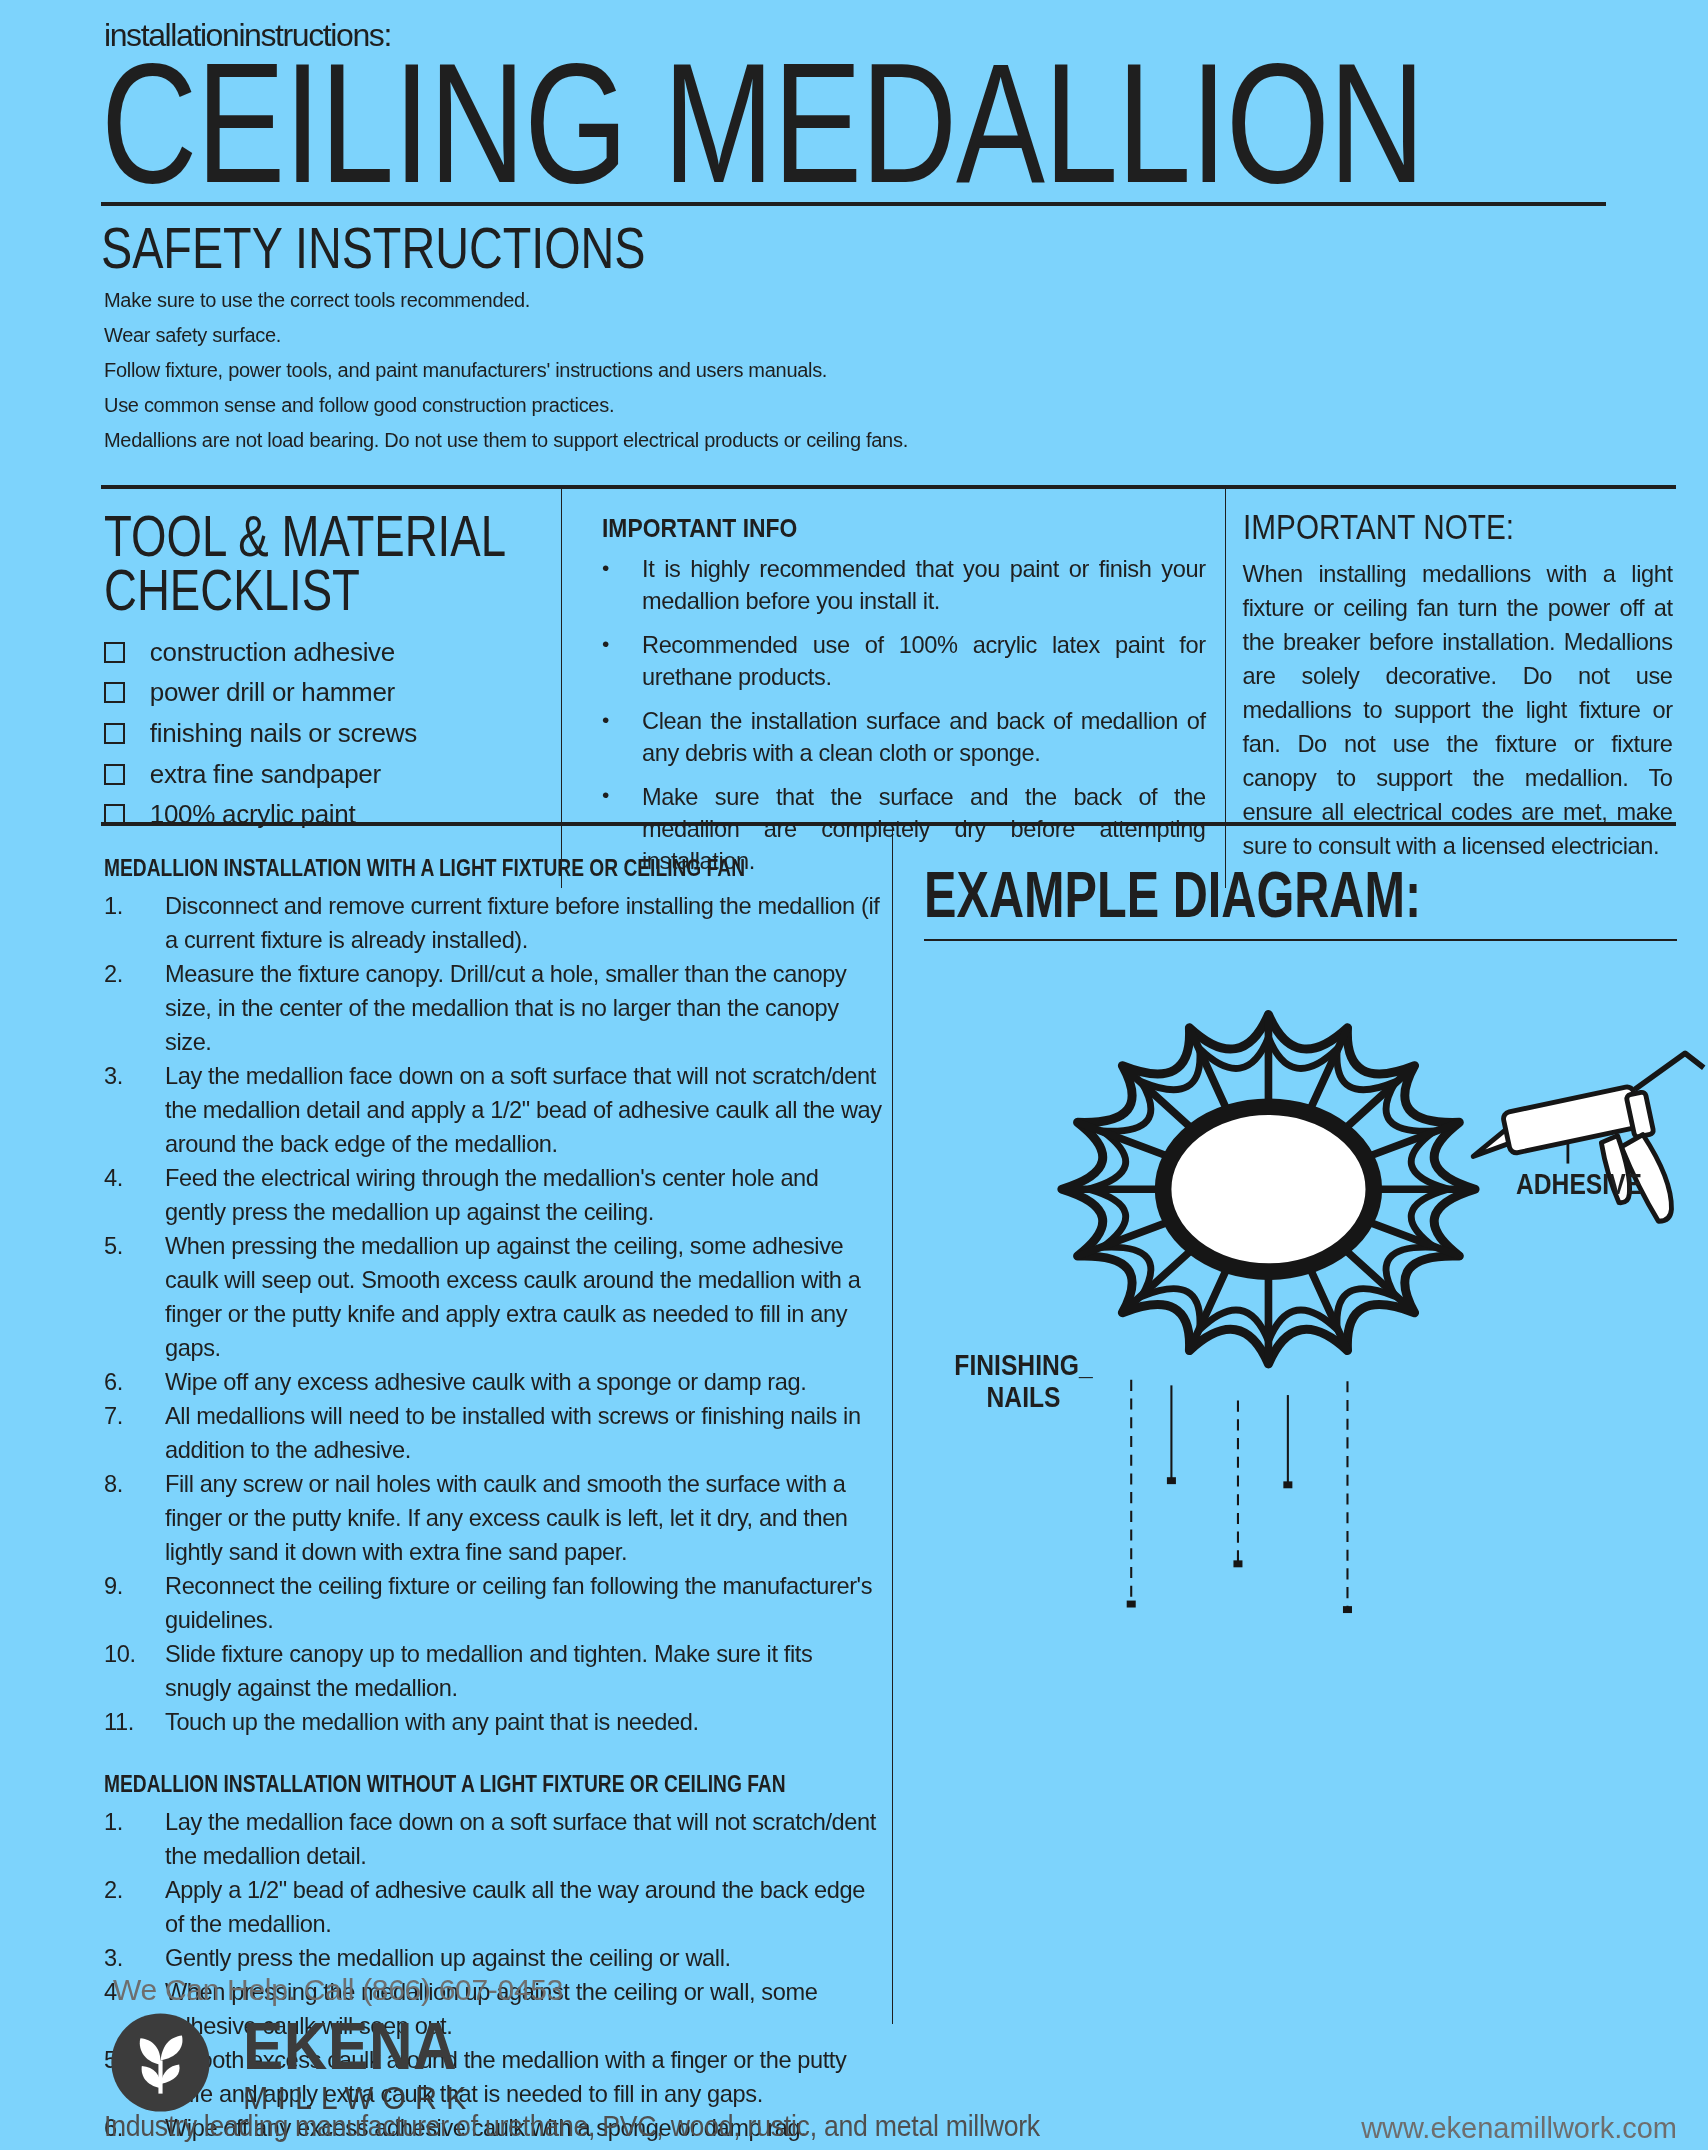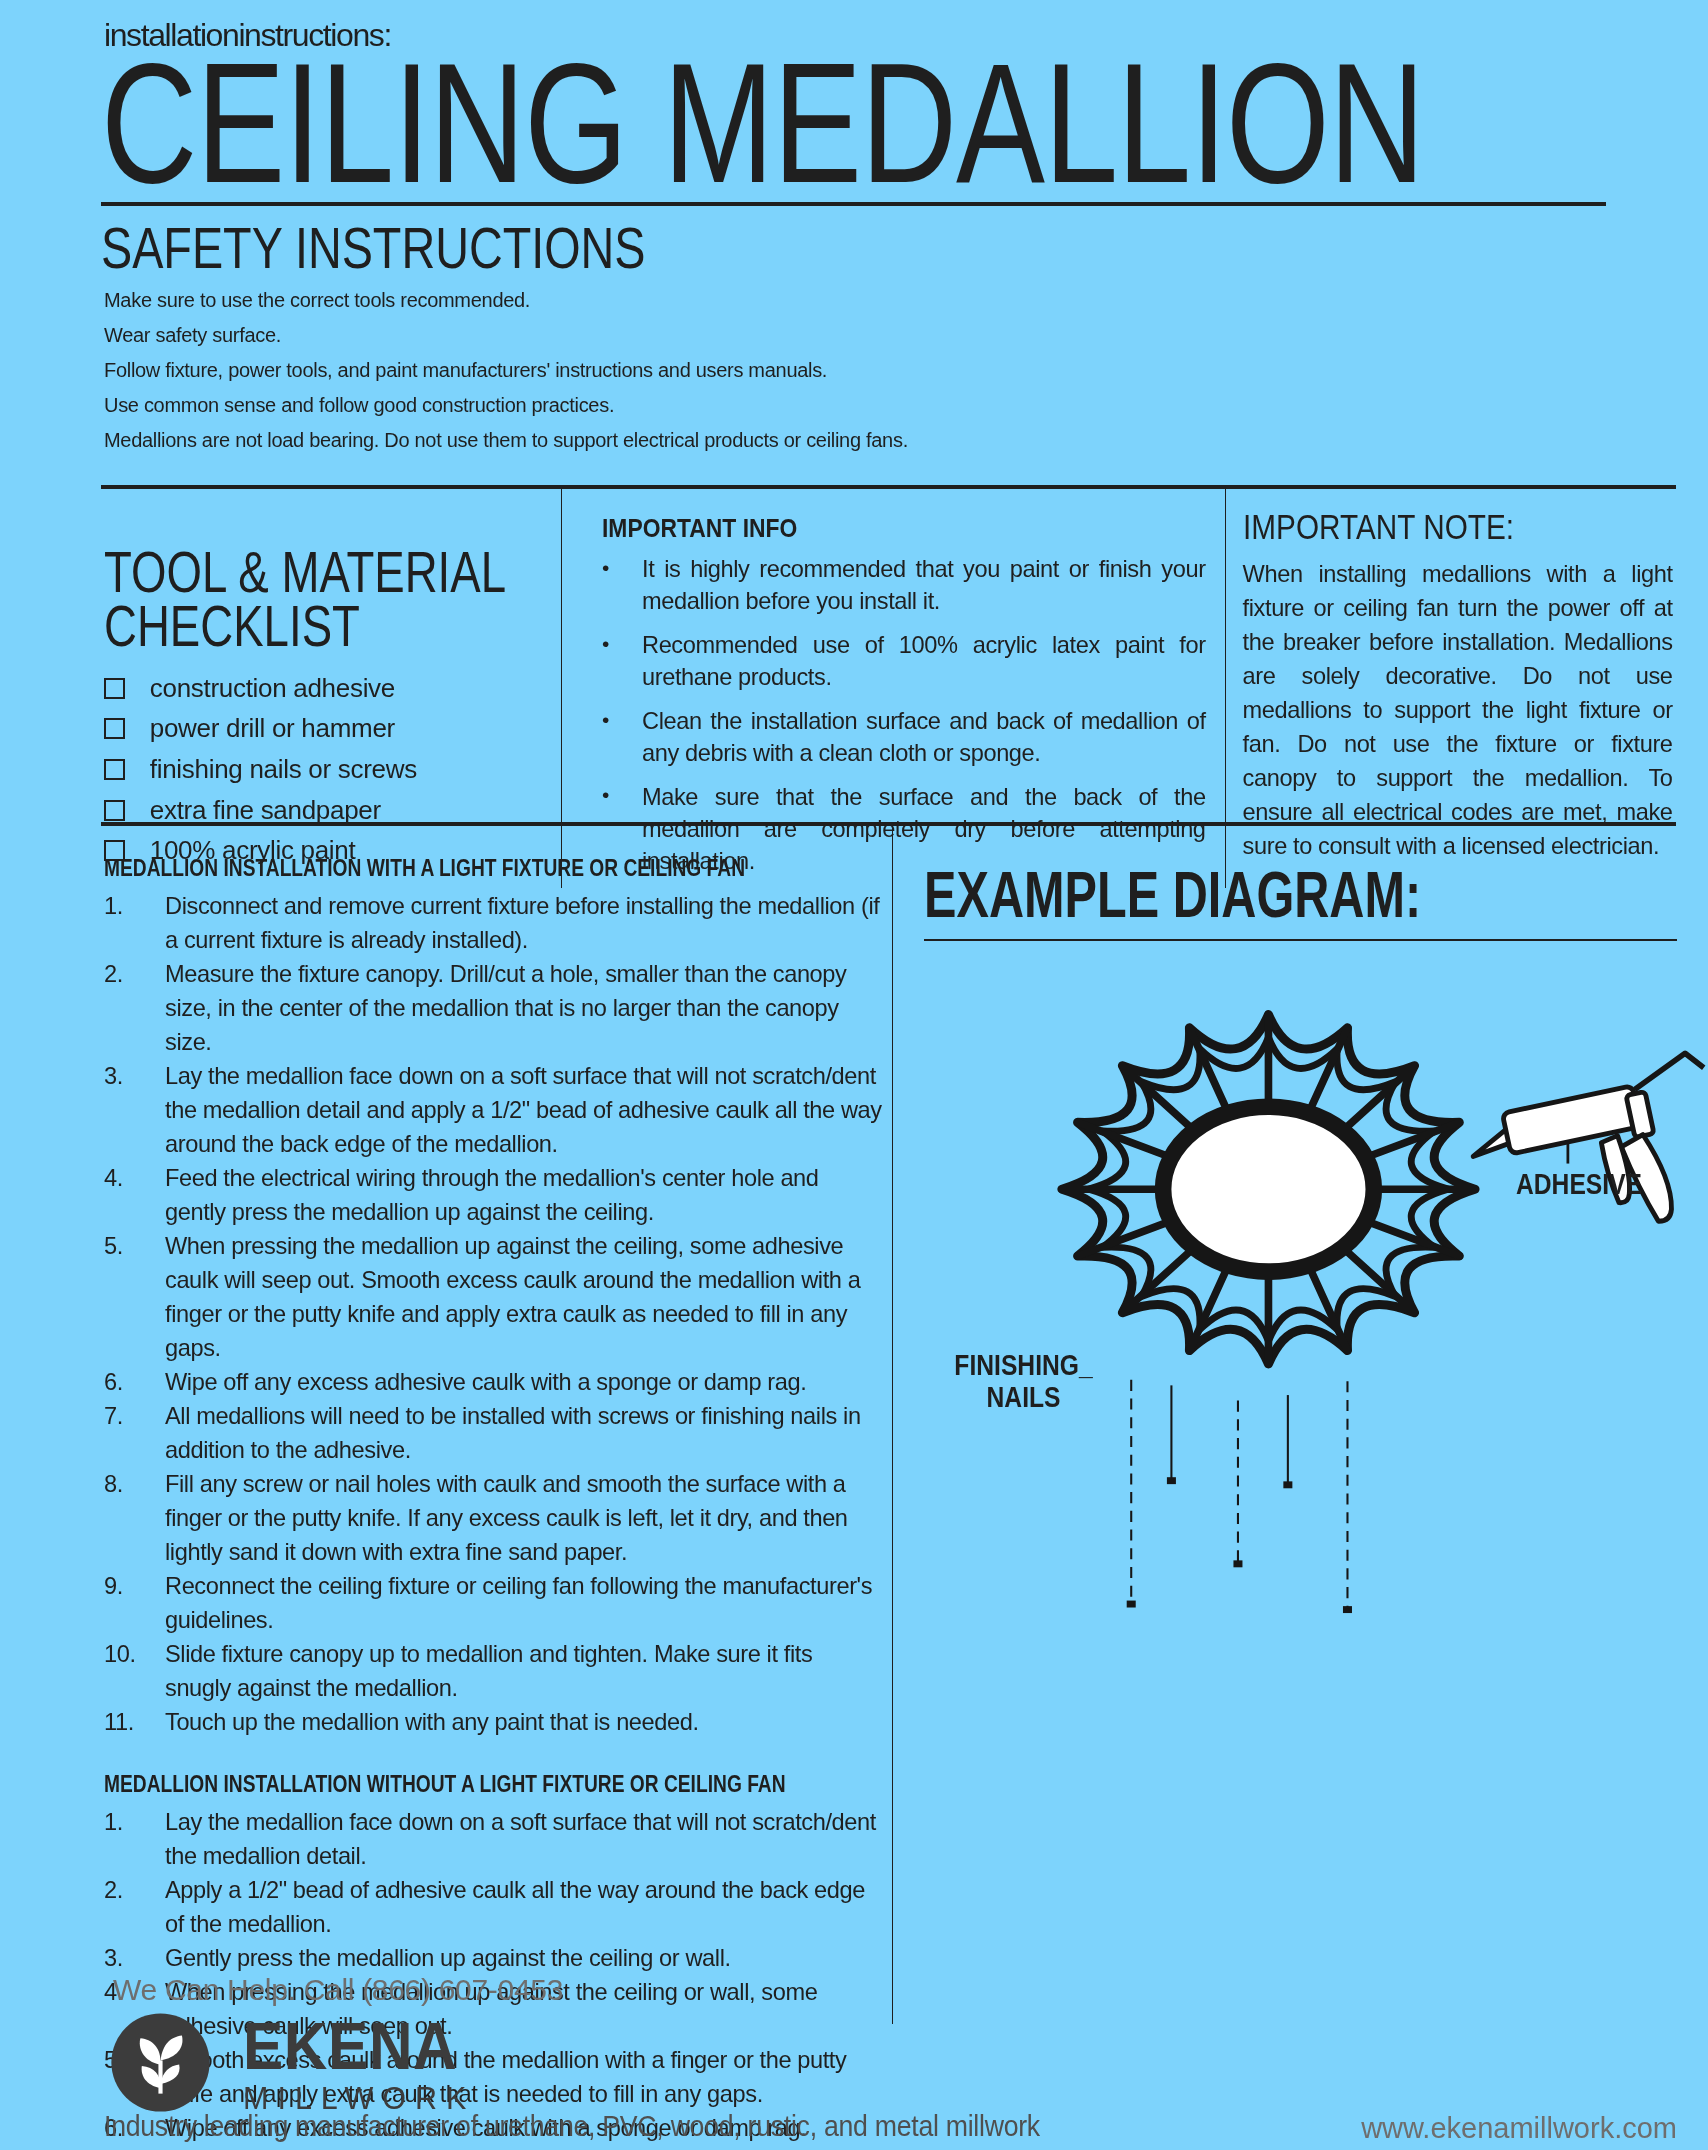--- a/index.html
+++ b/index.html
@@ -19,21 +19,21 @@
 
   
   #safety-title { left:101px; top:215px; font-size:57px; font-weight:400; transform:scaleX(0.82); }
   #safety-lines { left:104px; top:283px; width:1290px; font-size:20px; line-height:35px; letter-spacing:-0.3px; }
 
   
   #cols { left:101px; top:485px; width:1575px; height:341px;
     border-top:4.9px solid #1f1f1f; border-bottom:4.9px solid #1f1f1f;
     display:grid; grid-template-columns:460px 664px 451px; }
   .col2, .col3 { border-left:1.4px solid #1f1f1f; }
-  .col1 { padding:21px 21px 0 2.8px;margin-top:36px; }
+  .col1 { padding:21px 21px 0 2.8px; }
   #checklist-title { font-size:57px; line-height:0.94; font-weight:400; transform:scaleX(0.80); }
   #checklist-items { margin-top:19.4px; }
   .chk-row { display:flex; align-items:center; gap:25px; margin-bottom:9.7px; }
   .chk-box { width:21px; height:21px; border:2.1px solid #1f1f1f; flex:0 0 auto; }
   .chk-label { font-size:26px; letter-spacing:-0.3px; }
   .col2 { padding:23.6px 19.4px 0 40px; }
   #info-title { font-size:26px; font-weight:700; transform:scaleX(0.88); }
   #info-bullets { margin-top:9.7px; }
   .bullet-row { display:flex; margin-bottom:11.8px; }
   .bullet-dot { width:40px; flex:0 0 auto; font-size:21px; padding-top:2.8px; }

